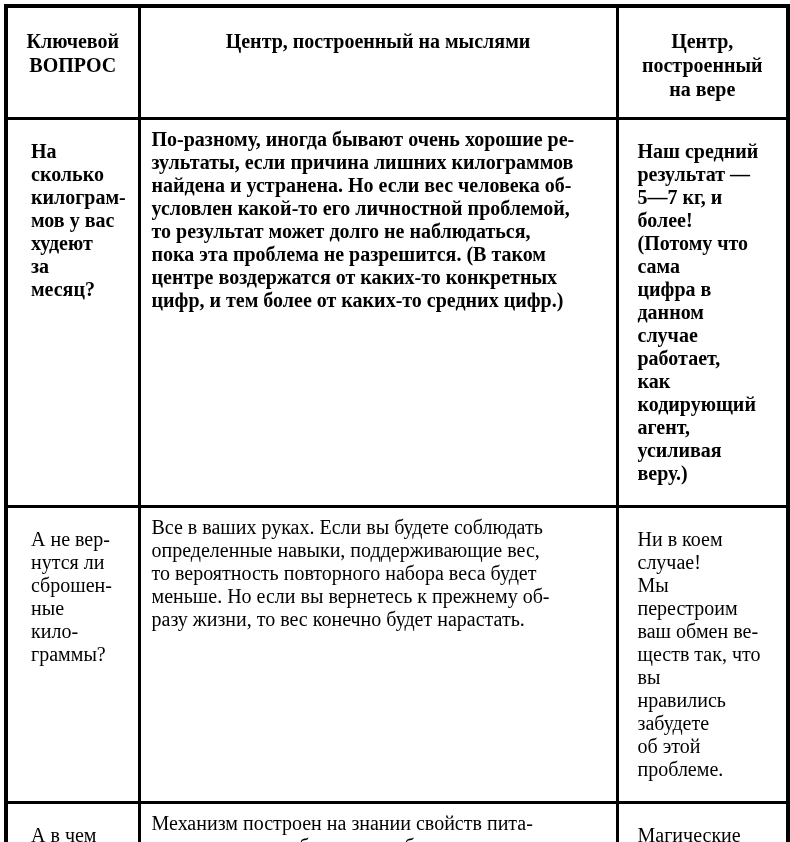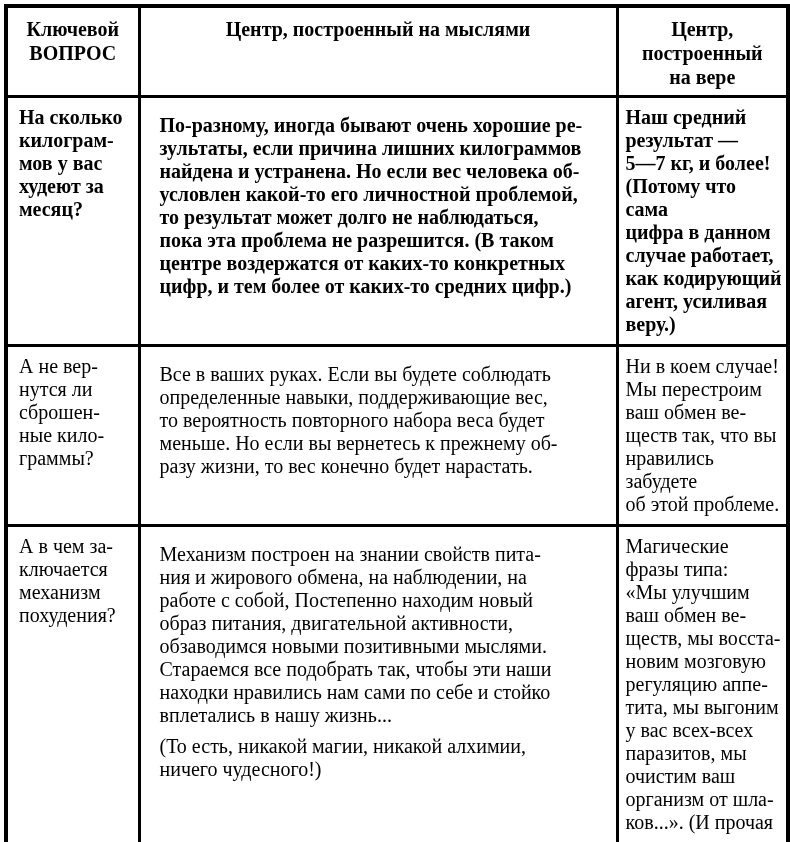--- a/index.html
+++ b/index.html
@@ -40,23 +40,23 @@
   }
   .compare-table td {
     padding: 8px 10px 8px 11px;
     text-align: left;
   }
   .compare-table td.col-faith {
     padding: 8px 4px 8px 7px;
   }
   .cell-text {
     white-space: pre-line;
-    margin: 0;
+    margin: 12px;
   }
-  p.cell-text { margin: 8px; }
+  p.cell-text { margin: 0; }
   p.cell-text.para2 { margin-top: 8px; }
   p.cell-text:empty { display: none; }
   col.c-question { width: 133px; }
   col.c-knowledge { width: 478px; }
   col.c-faith { width: 171px; }
   tr.r-header { height: 90px; }
   tr.r-0 { height: 227px; font-weight: bold; }
   tr.r-1 { height: 155px; }
   tr.r-2 { height: auto; }
 </style>

